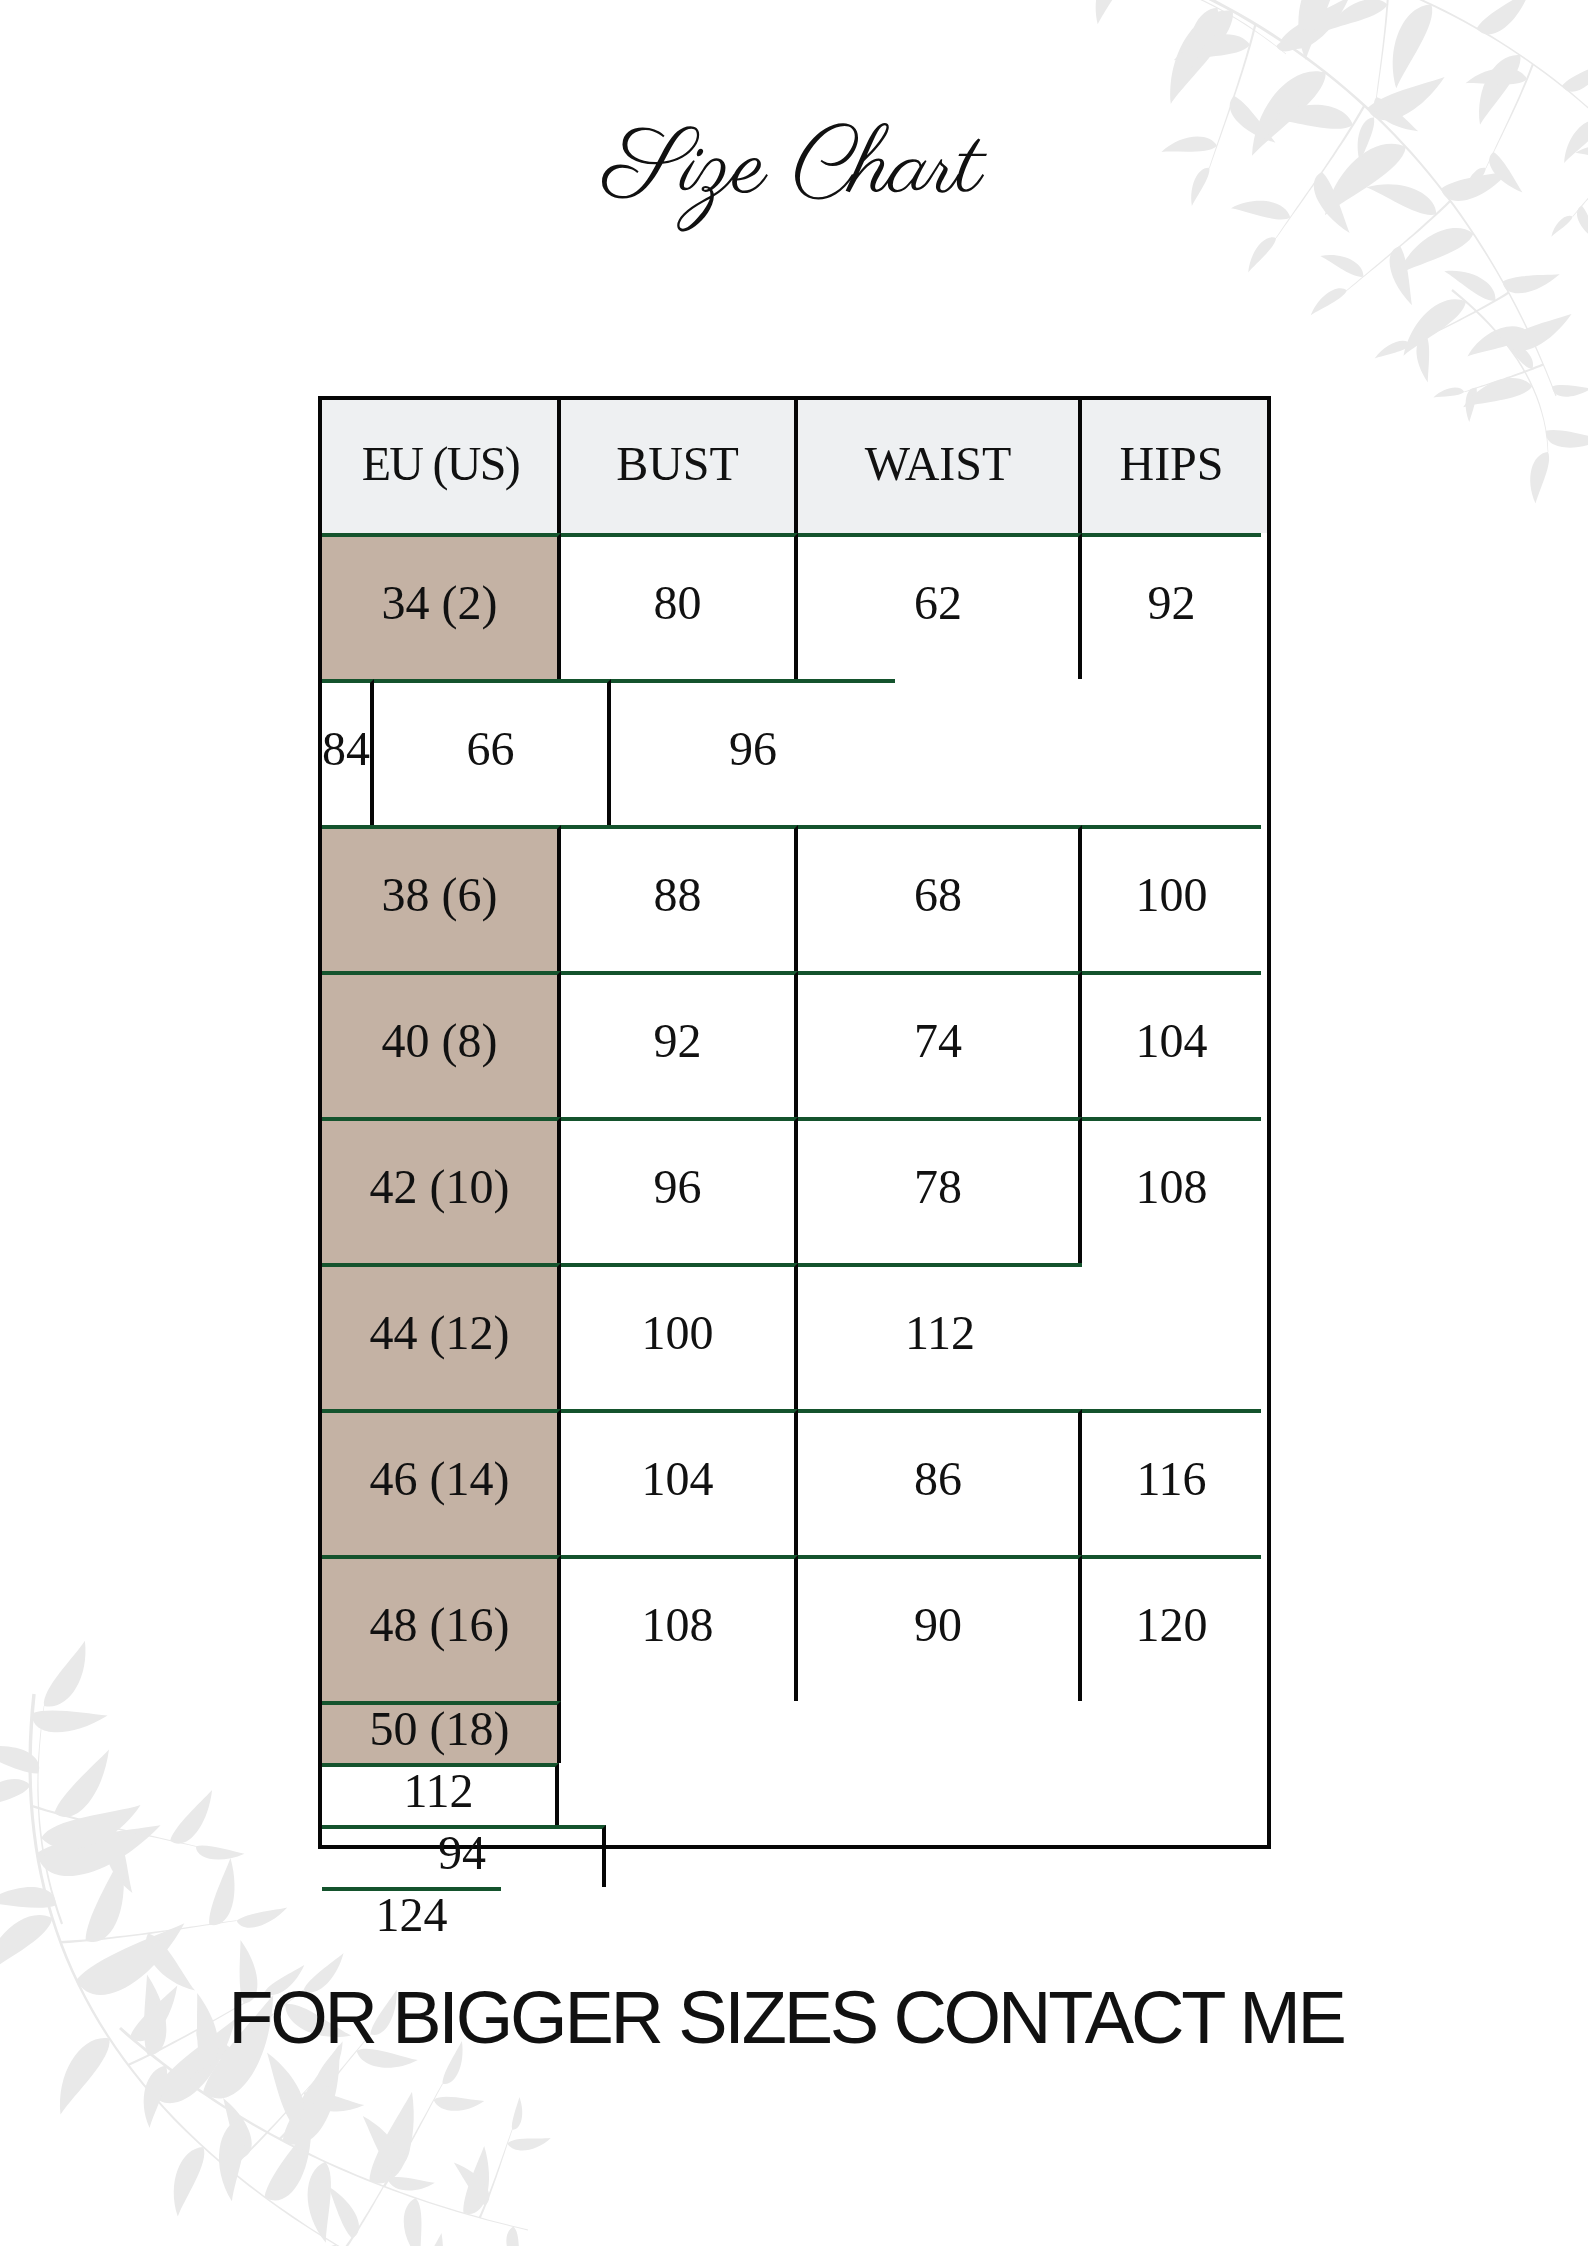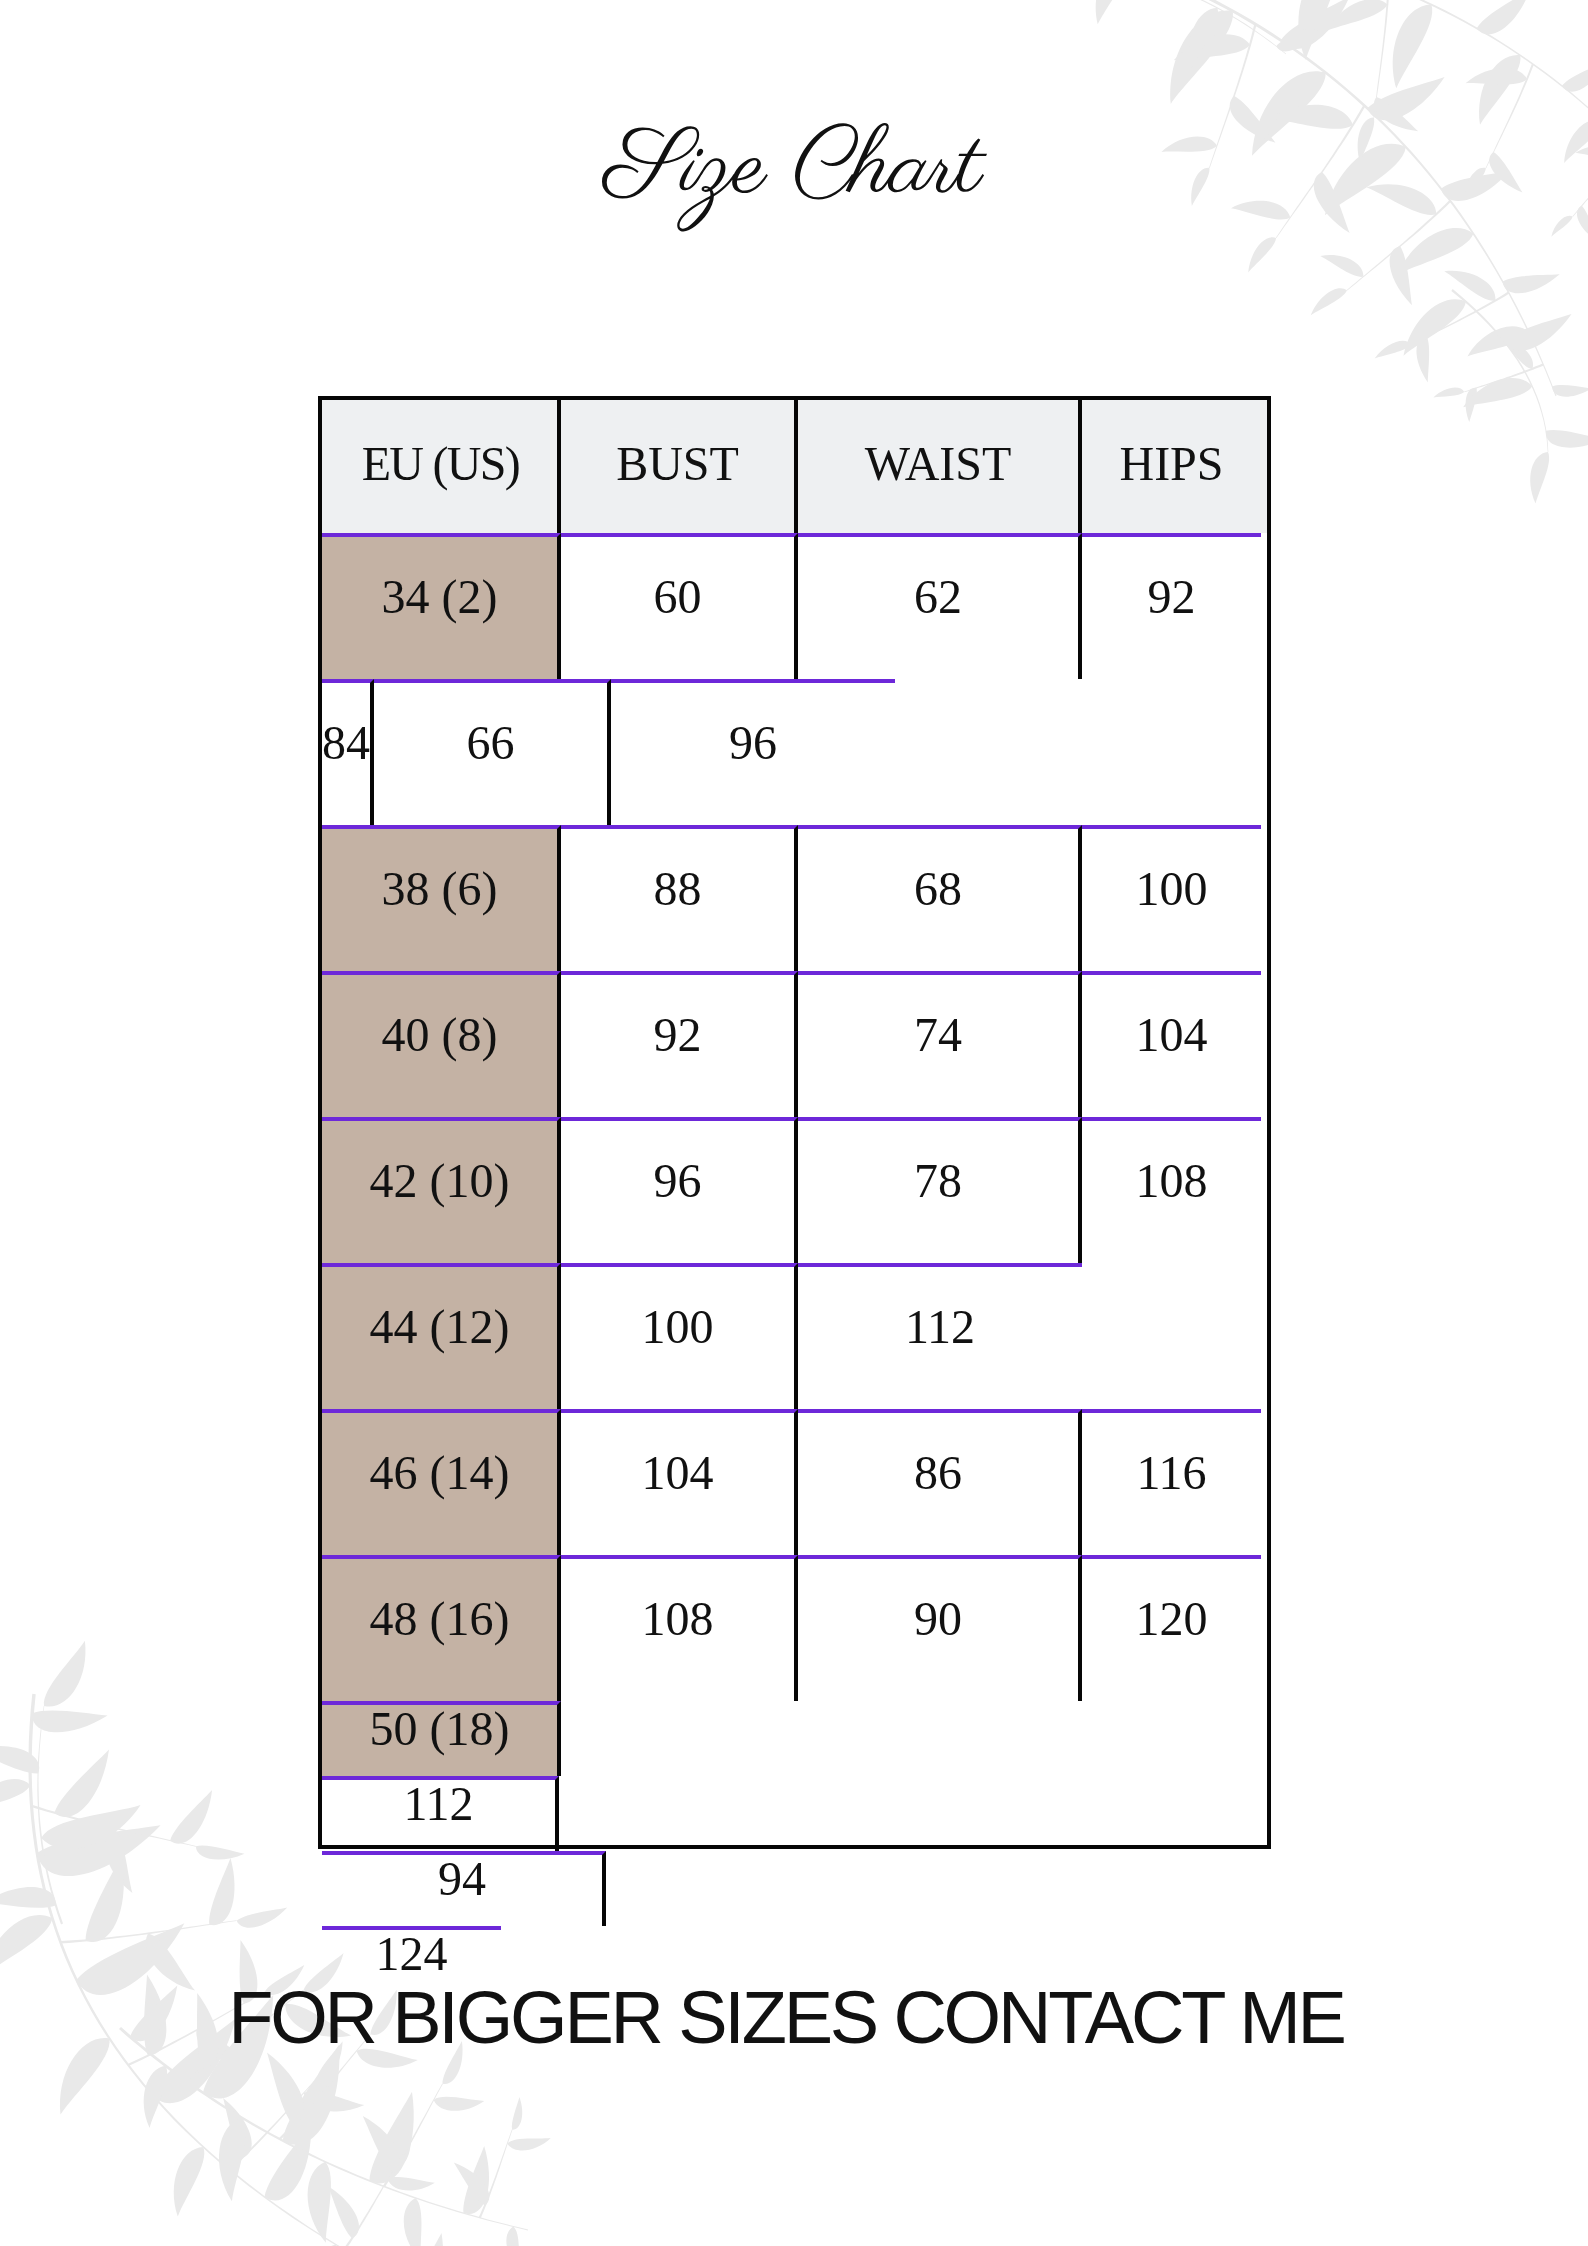--- a/index.html
+++ b/index.html
@@ -10,22 +10,22 @@
   .deco{position:absolute;top:0;left:0;width:1588px;height:2246px;pointer-events:none;}
   .deco path{fill:#e9e9e9;}
   #title-wrap{position:absolute;left:0;top:0;width:1588px;height:300px;}
   #titleSvg{position:absolute;left:602px;top:123.2px;}
   #titleSvg path{fill:#111111;}
   #table{position:absolute;left:318px;top:396px;width:953px;
          border:4px solid #060606;box-sizing:border-box;background:#fff;}
   .trow{display:flex;height:146px;}
   .thead{display:flex;height:133px;background:#eef0f2;}
   .cell{box-sizing:border-box;display:flex;align-items:center;justify-content:center;
-        border-right:4px solid #060606;border-top:4px solid #6d28d9;
-        font-size:48px;color:#111;line-height:1;padding-bottom:23px;}
+        border-right:4px solid #060606;border-top:4px solid #14532d;
+        font-size:48px;color:#111;line-height:1;padding-bottom:10px;}
   .thead .cell{border-top:none;background:#eef0f2;padding-bottom:6px;}
   .cell.last{border-right:none;}
   .cell.size{width:239px;background:#c4b2a4;}
   .thead .cell.size{letter-spacing:-1.7px;padding-left:1.7px;}
   .thead .cell.size{background:#eef0f2;}
   .cell:nth-child(2){width:237px;}
   .cell:nth-child(3){width:284px;}
   .cell:nth-child(4){width:179px;}
   .trow.lastrow{height:144px;flex-direction:column;}
   #footer{position:absolute;left:-8px;top:1975px;width:1588px;text-align:center;
@@ -186,21 +186,21 @@
 
   <div id="table">
     <div class="thead">
       <div class="cell size">EU (US)</div>
       <div class="cell">BUST</div>
       <div class="cell">WAIST</div>
       <div class="cell last">HIPS</div>
     </div>
 <div class="trow">
         <div class="cell size">34 (2)</div>
-        <div class="cell num">60</div>
+        <div class="cell num">80</div>
         <div class="cell num">62</div>
         <div class="cell num last">92</div>
       </div>
 <div class="trow">
         <div class="cell num">84</div>
         <div class="cell num">66</div>
         <div class="cell num last">96</div>
       </div>
 <div class="trow">
         <div class="cell size">38 (6)</div>

